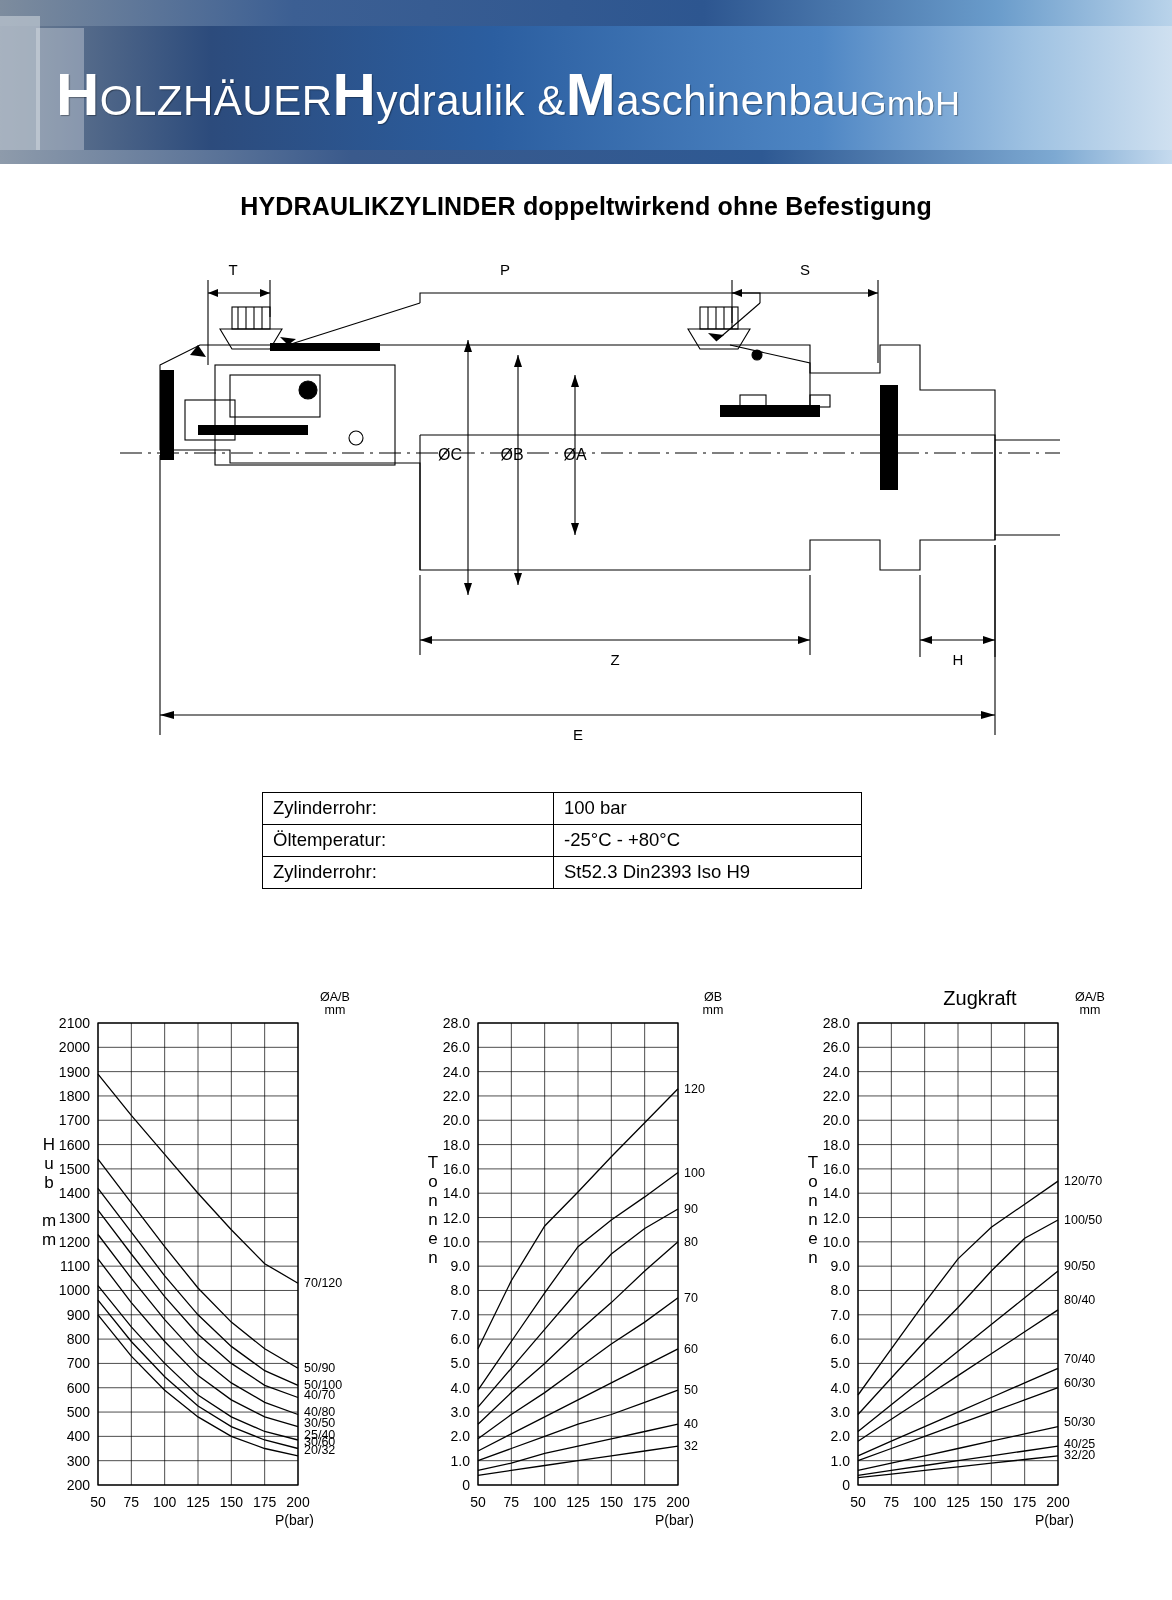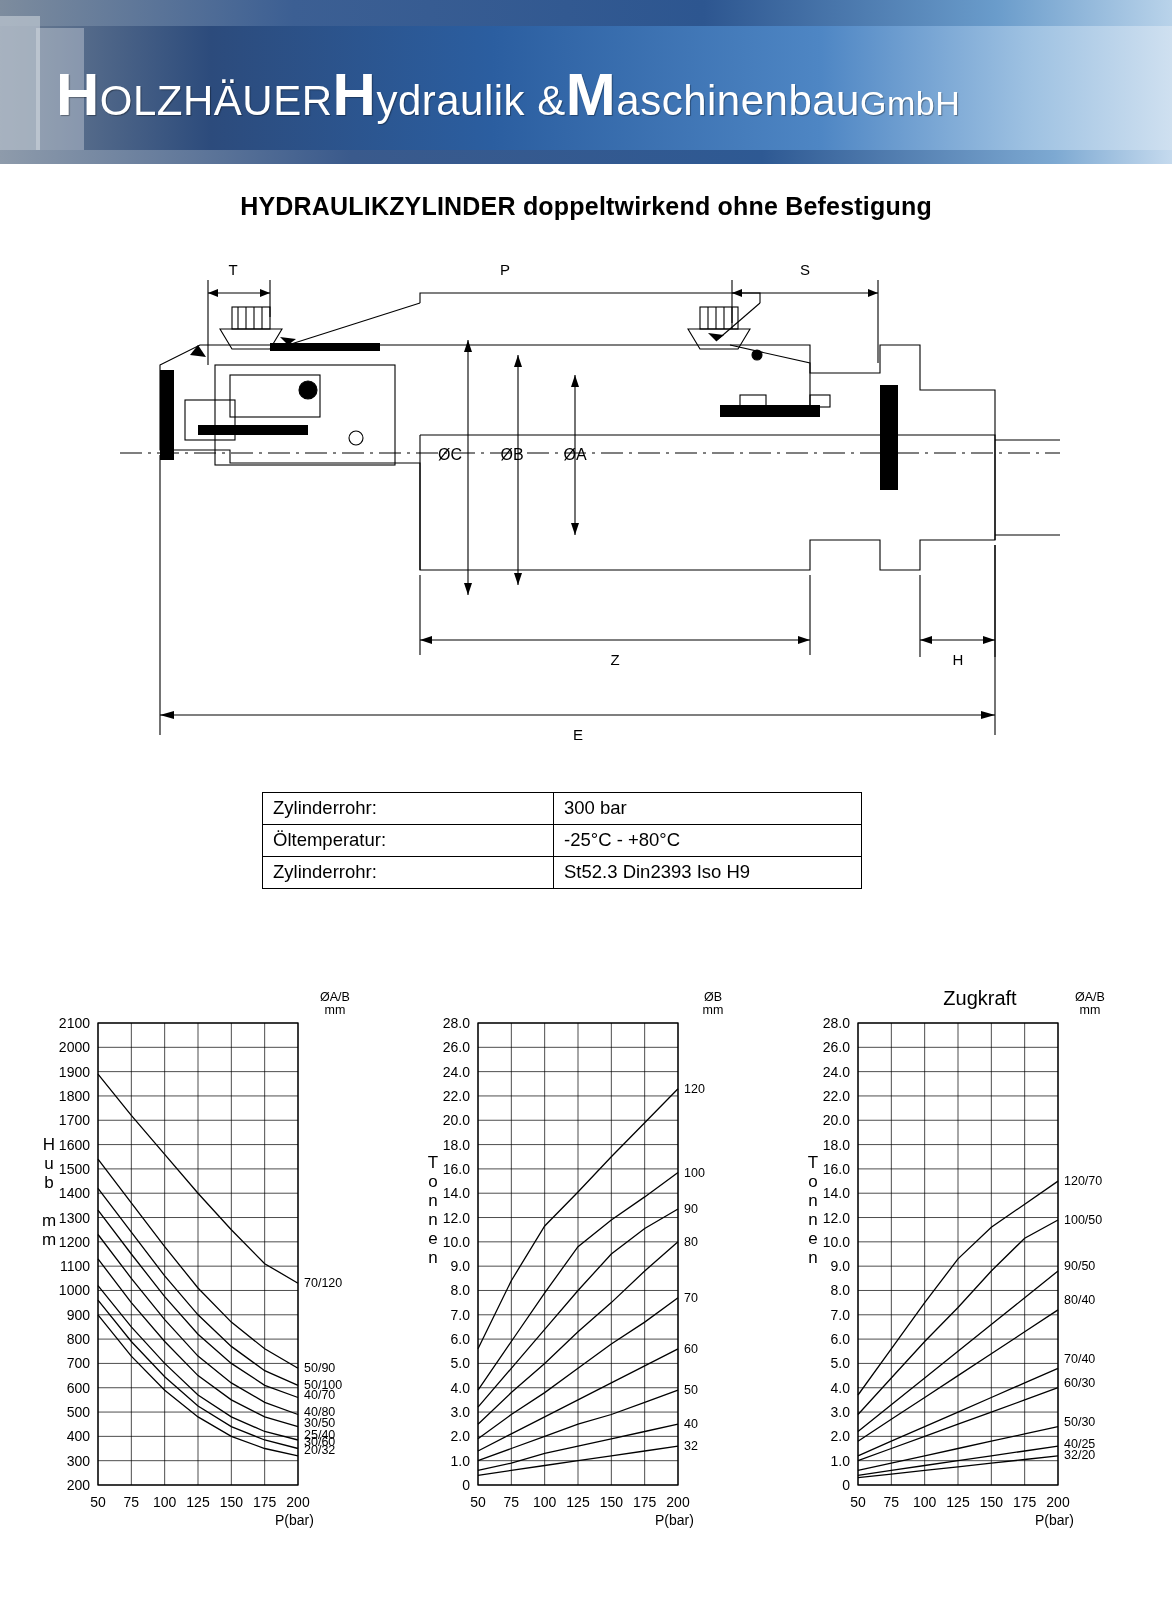--- a/index.html
+++ b/index.html
@@ -252,21 +252,21 @@
       <text x="838" y="420" text-anchor="middle">H</text>
       <text x="458" y="495" text-anchor="middle">E</text>
     </g>
   </svg>
 </div>
 
 <table class="spec-table">
   <tbody>
     <tr>
       <td class="k">Zylinderrohr:</td>
-      <td class="v">300 bar</td>
+      <td class="v">100 bar</td>
     </tr>
     <tr>
       <td class="k">Öltemperatur:</td>
       <td class="v">-25°C - +80°C</td>
     </tr>
     <tr>
       <td class="k">Zylinderrohr:</td>
       <td class="v">St52.3 Din2393 Iso H9</td>
     </tr>
   </tbody>

